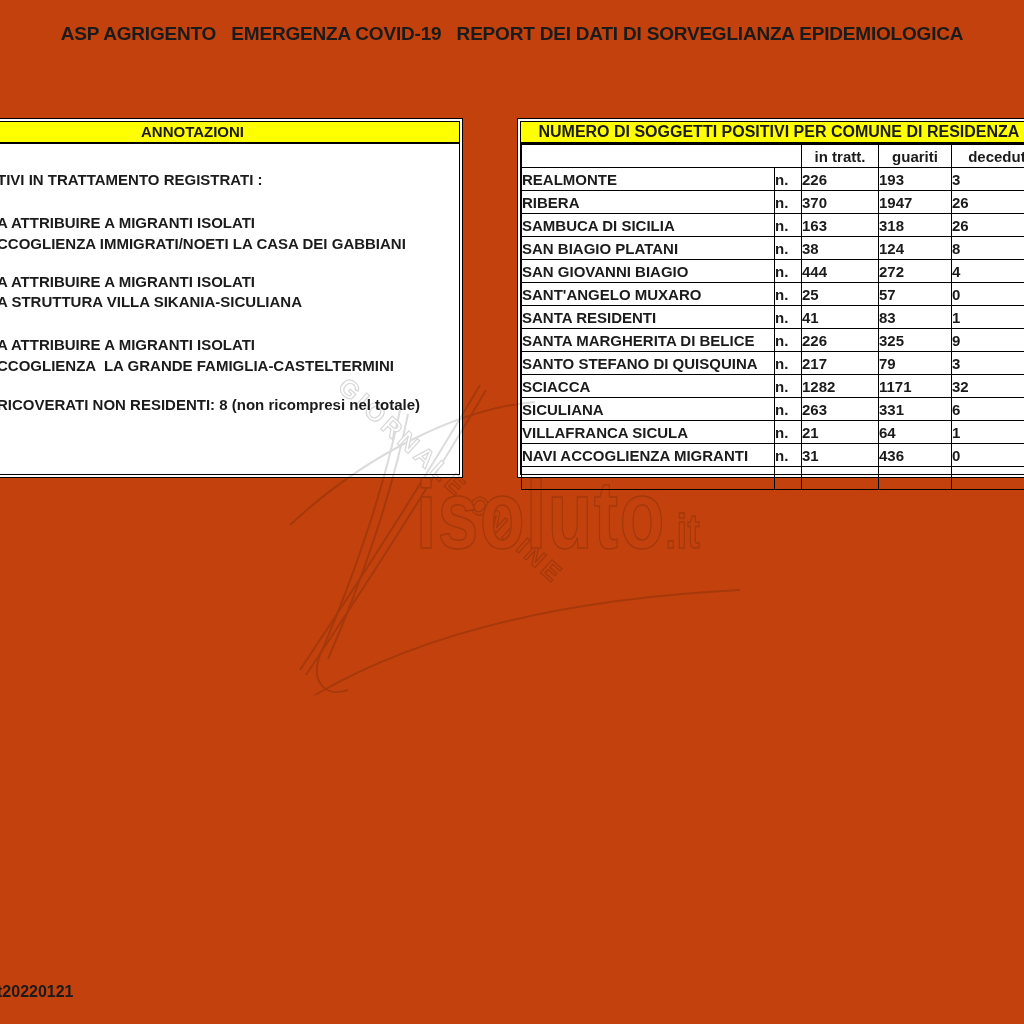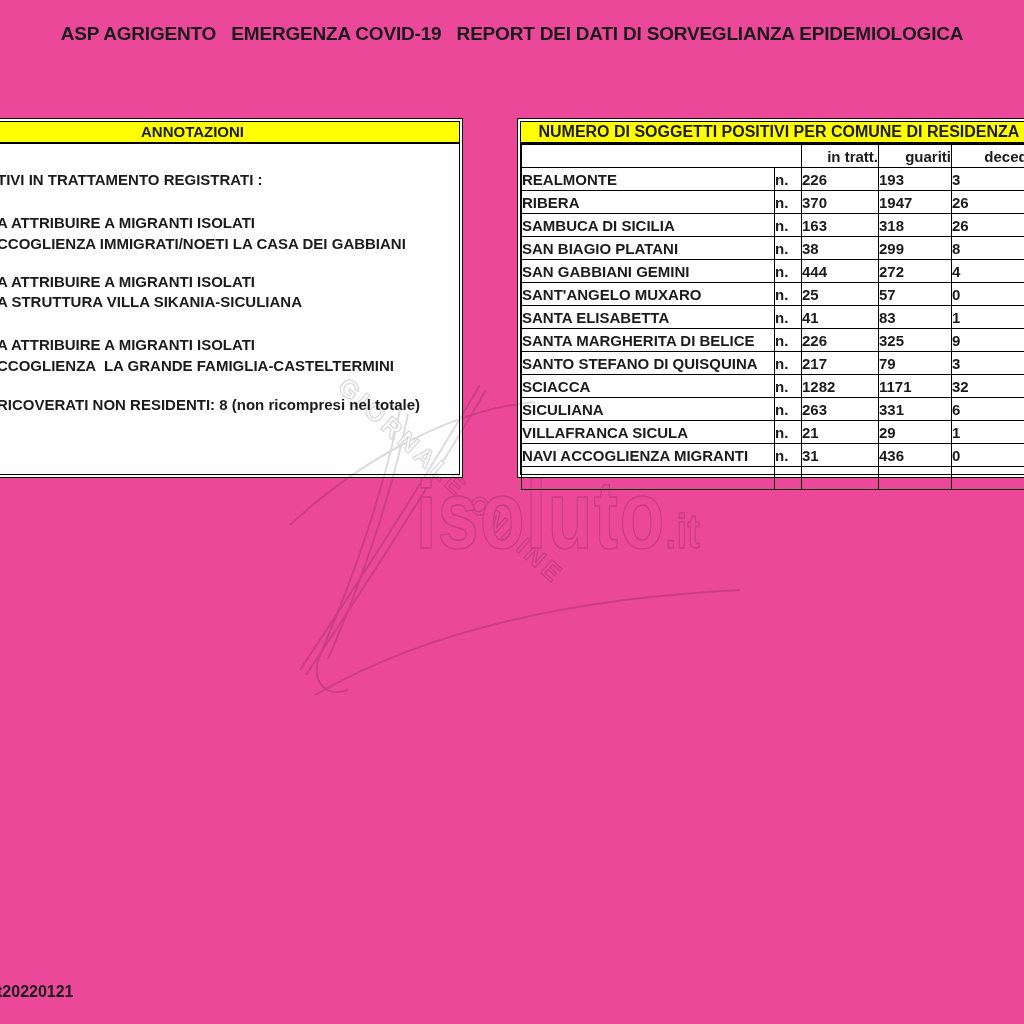--- a/index.html
+++ b/index.html
@@ -1,18 +1,18 @@
 <!DOCTYPE html>
 <html><head>
 <meta charset="utf-8">
 <style>
   html,body { margin:0; padding:0; background:#fff; }
   .canvas {
     position:relative; width:1024px; height:1024px;
-    background:#ec4899; overflow:hidden;
+    background:#c2410c; overflow:hidden;
     font-family:"Liberation Sans", sans-serif;
     font-weight:bold; color:#1b1b1b;
   }
 
   
   .page-title {
     position:absolute; top:23px; left:0; width:1024px;
     text-align:center; font-size:19px; white-space:pre; letter-spacing:-0.2px;
   }
 
@@ -40,21 +40,21 @@
     border-bottom:2px solid #000; text-align:center; font-size:16px;
     white-space:nowrap;
   }
   table.positives {
     border-collapse:collapse; table-layout:fixed; width:525px;
   }
   table.positives th, table.positives td {
     border:1px solid #000; padding:0; height:22px;
     font-size:15px; font-weight:bold; overflow:hidden; white-space:nowrap;
   }
-  table.positives thead th { text-align:right; }
+  table.positives thead th { text-align:center; }
   td.c-name { text-align:left; padding-left:3px; }
   td.c-unit { text-align:left; padding-left:4px; }
   td.c-num  { }
 
   
   .watermark {
     position:absolute; inset:0; z-index:5;
     mix-blend-mode:multiply; pointer-events:none;
   }
   .wm-brand {
@@ -135,39 +135,39 @@
           <td class="c-name">SAMBUCA DI SICILIA</td>
           <td class="c-unit">n.</td>
           <td class="c-num">163</td>
           <td class="c-num">318</td>
           <td class="c-num">26</td>
         </tr>
         <tr>
           <td class="c-name">SAN BIAGIO PLATANI</td>
           <td class="c-unit">n.</td>
           <td class="c-num">38</td>
-          <td class="c-num">299</td>
+          <td class="c-num">124</td>
           <td class="c-num">8</td>
         </tr>
         <tr>
-          <td class="c-name">SAN GABBIANI GEMINI</td>
+          <td class="c-name">SAN GIOVANNI BIAGIO</td>
           <td class="c-unit">n.</td>
           <td class="c-num">444</td>
           <td class="c-num">272</td>
           <td class="c-num">4</td>
         </tr>
         <tr>
           <td class="c-name">SANT'ANGELO MUXARO</td>
           <td class="c-unit">n.</td>
           <td class="c-num">25</td>
           <td class="c-num">57</td>
           <td class="c-num">0</td>
         </tr>
         <tr>
-          <td class="c-name">SANTA ELISABETTA</td>
+          <td class="c-name">SANTA RESIDENTI</td>
           <td class="c-unit">n.</td>
           <td class="c-num">41</td>
           <td class="c-num">83</td>
           <td class="c-num">1</td>
         </tr>
         <tr>
           <td class="c-name">SANTA MARGHERITA DI BELICE</td>
           <td class="c-unit">n.</td>
           <td class="c-num">226</td>
           <td class="c-num">325</td>
@@ -191,21 +191,21 @@
           <td class="c-name">SICULIANA</td>
           <td class="c-unit">n.</td>
           <td class="c-num">263</td>
           <td class="c-num">331</td>
           <td class="c-num">6</td>
         </tr>
         <tr>
           <td class="c-name">VILLAFRANCA SICULA</td>
           <td class="c-unit">n.</td>
           <td class="c-num">21</td>
-          <td class="c-num">29</td>
+          <td class="c-num">64</td>
           <td class="c-num">1</td>
         </tr>
         <tr>
           <td class="c-name">NAVI ACCOGLIENZA MIGRANTI</td>
           <td class="c-unit">n.</td>
           <td class="c-num">31</td>
           <td class="c-num">436</td>
           <td class="c-num">0</td>
         </tr>
         <tr>

